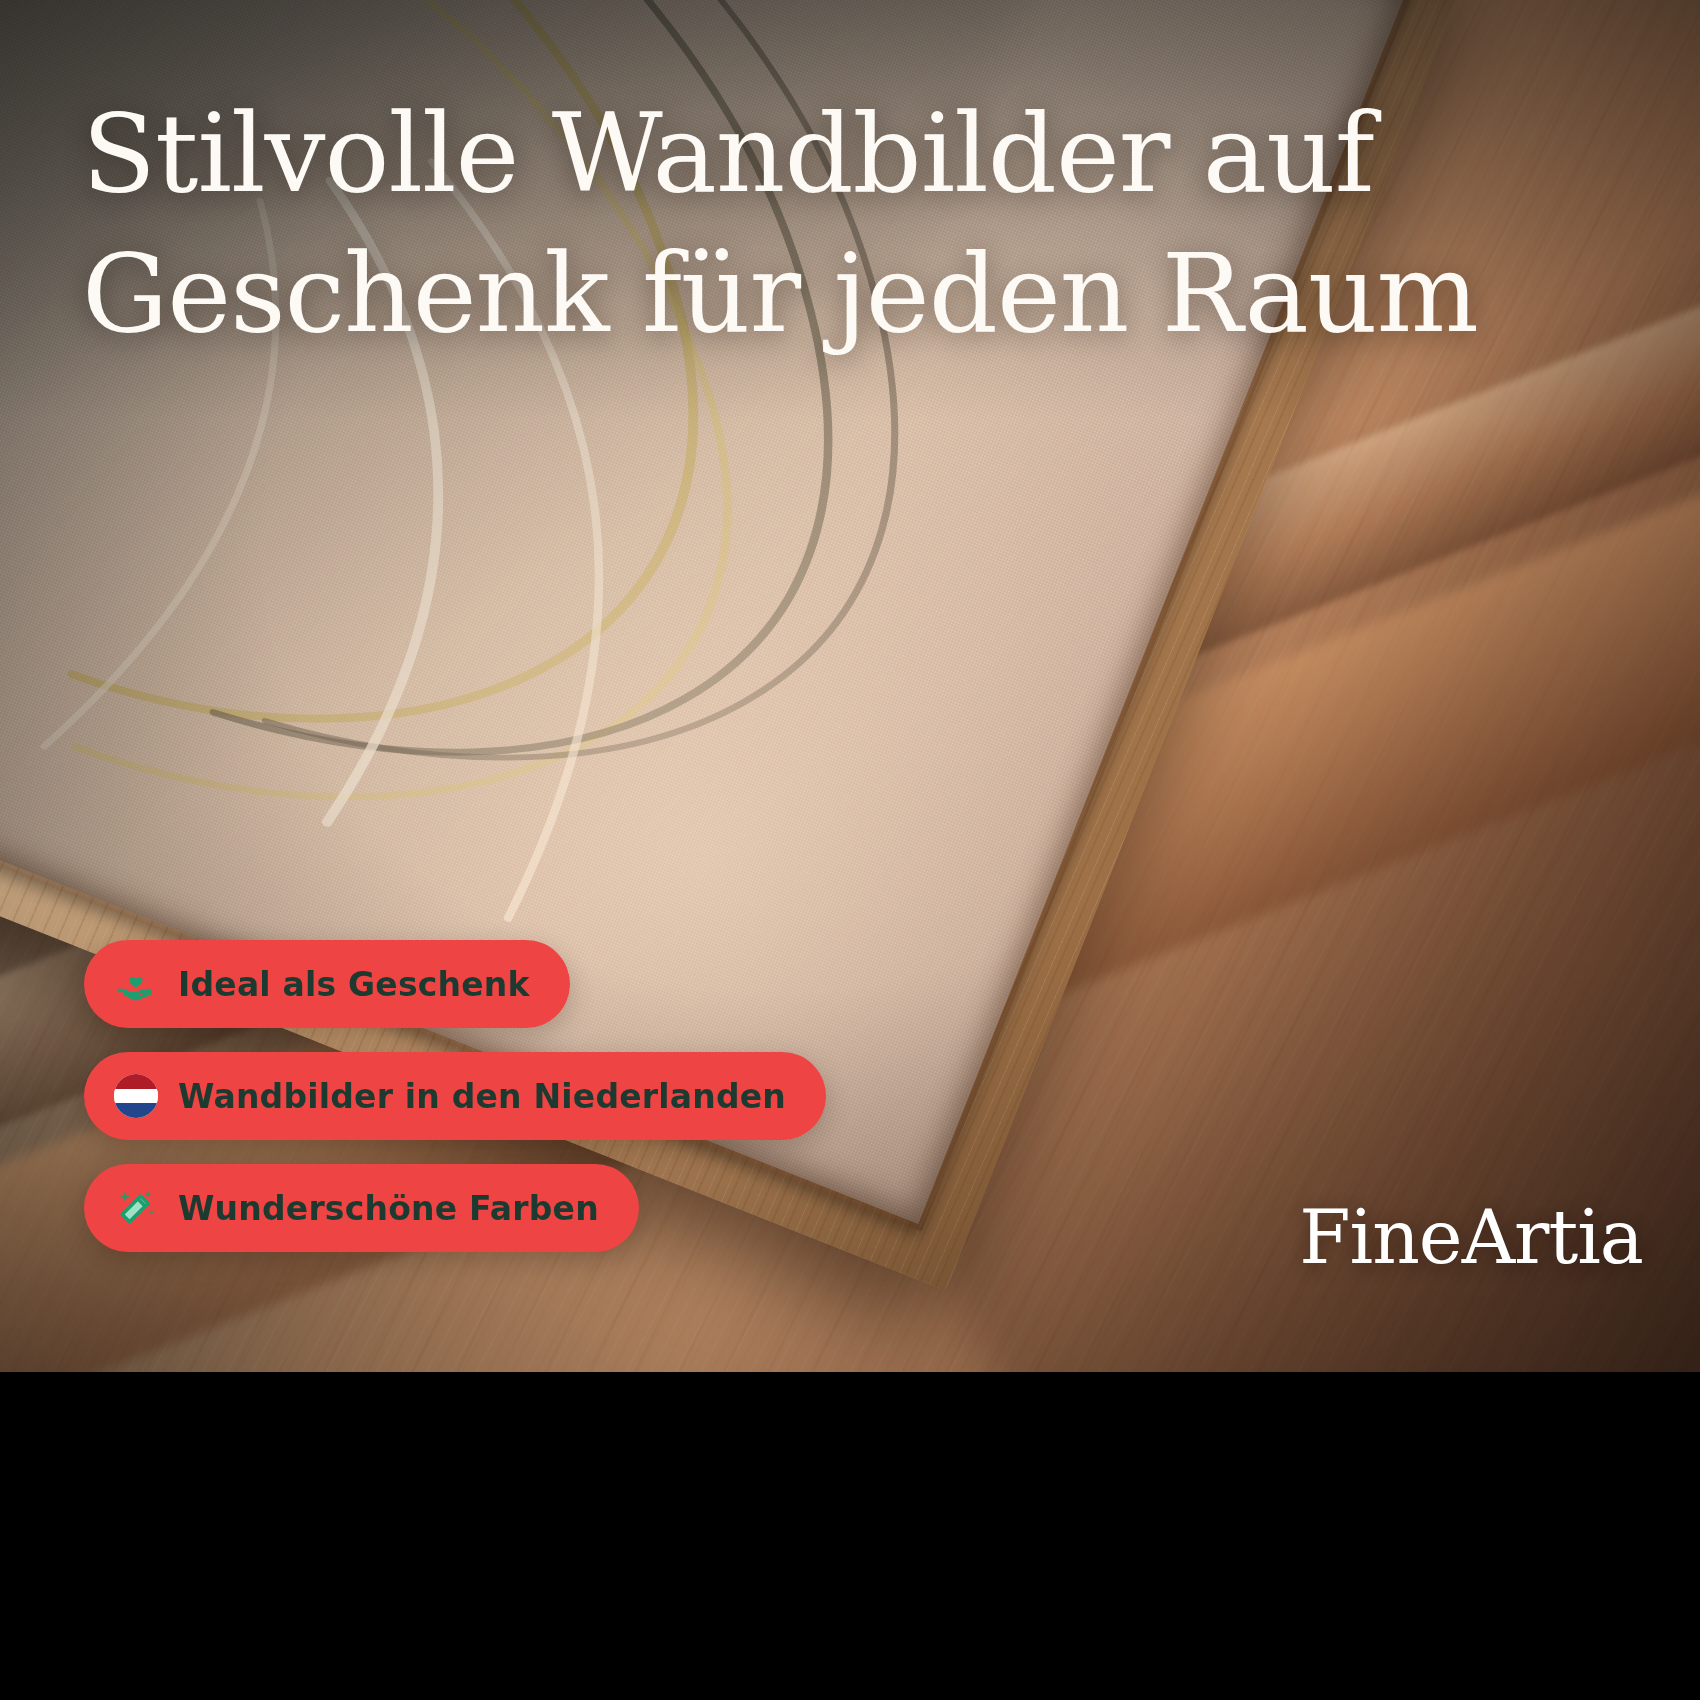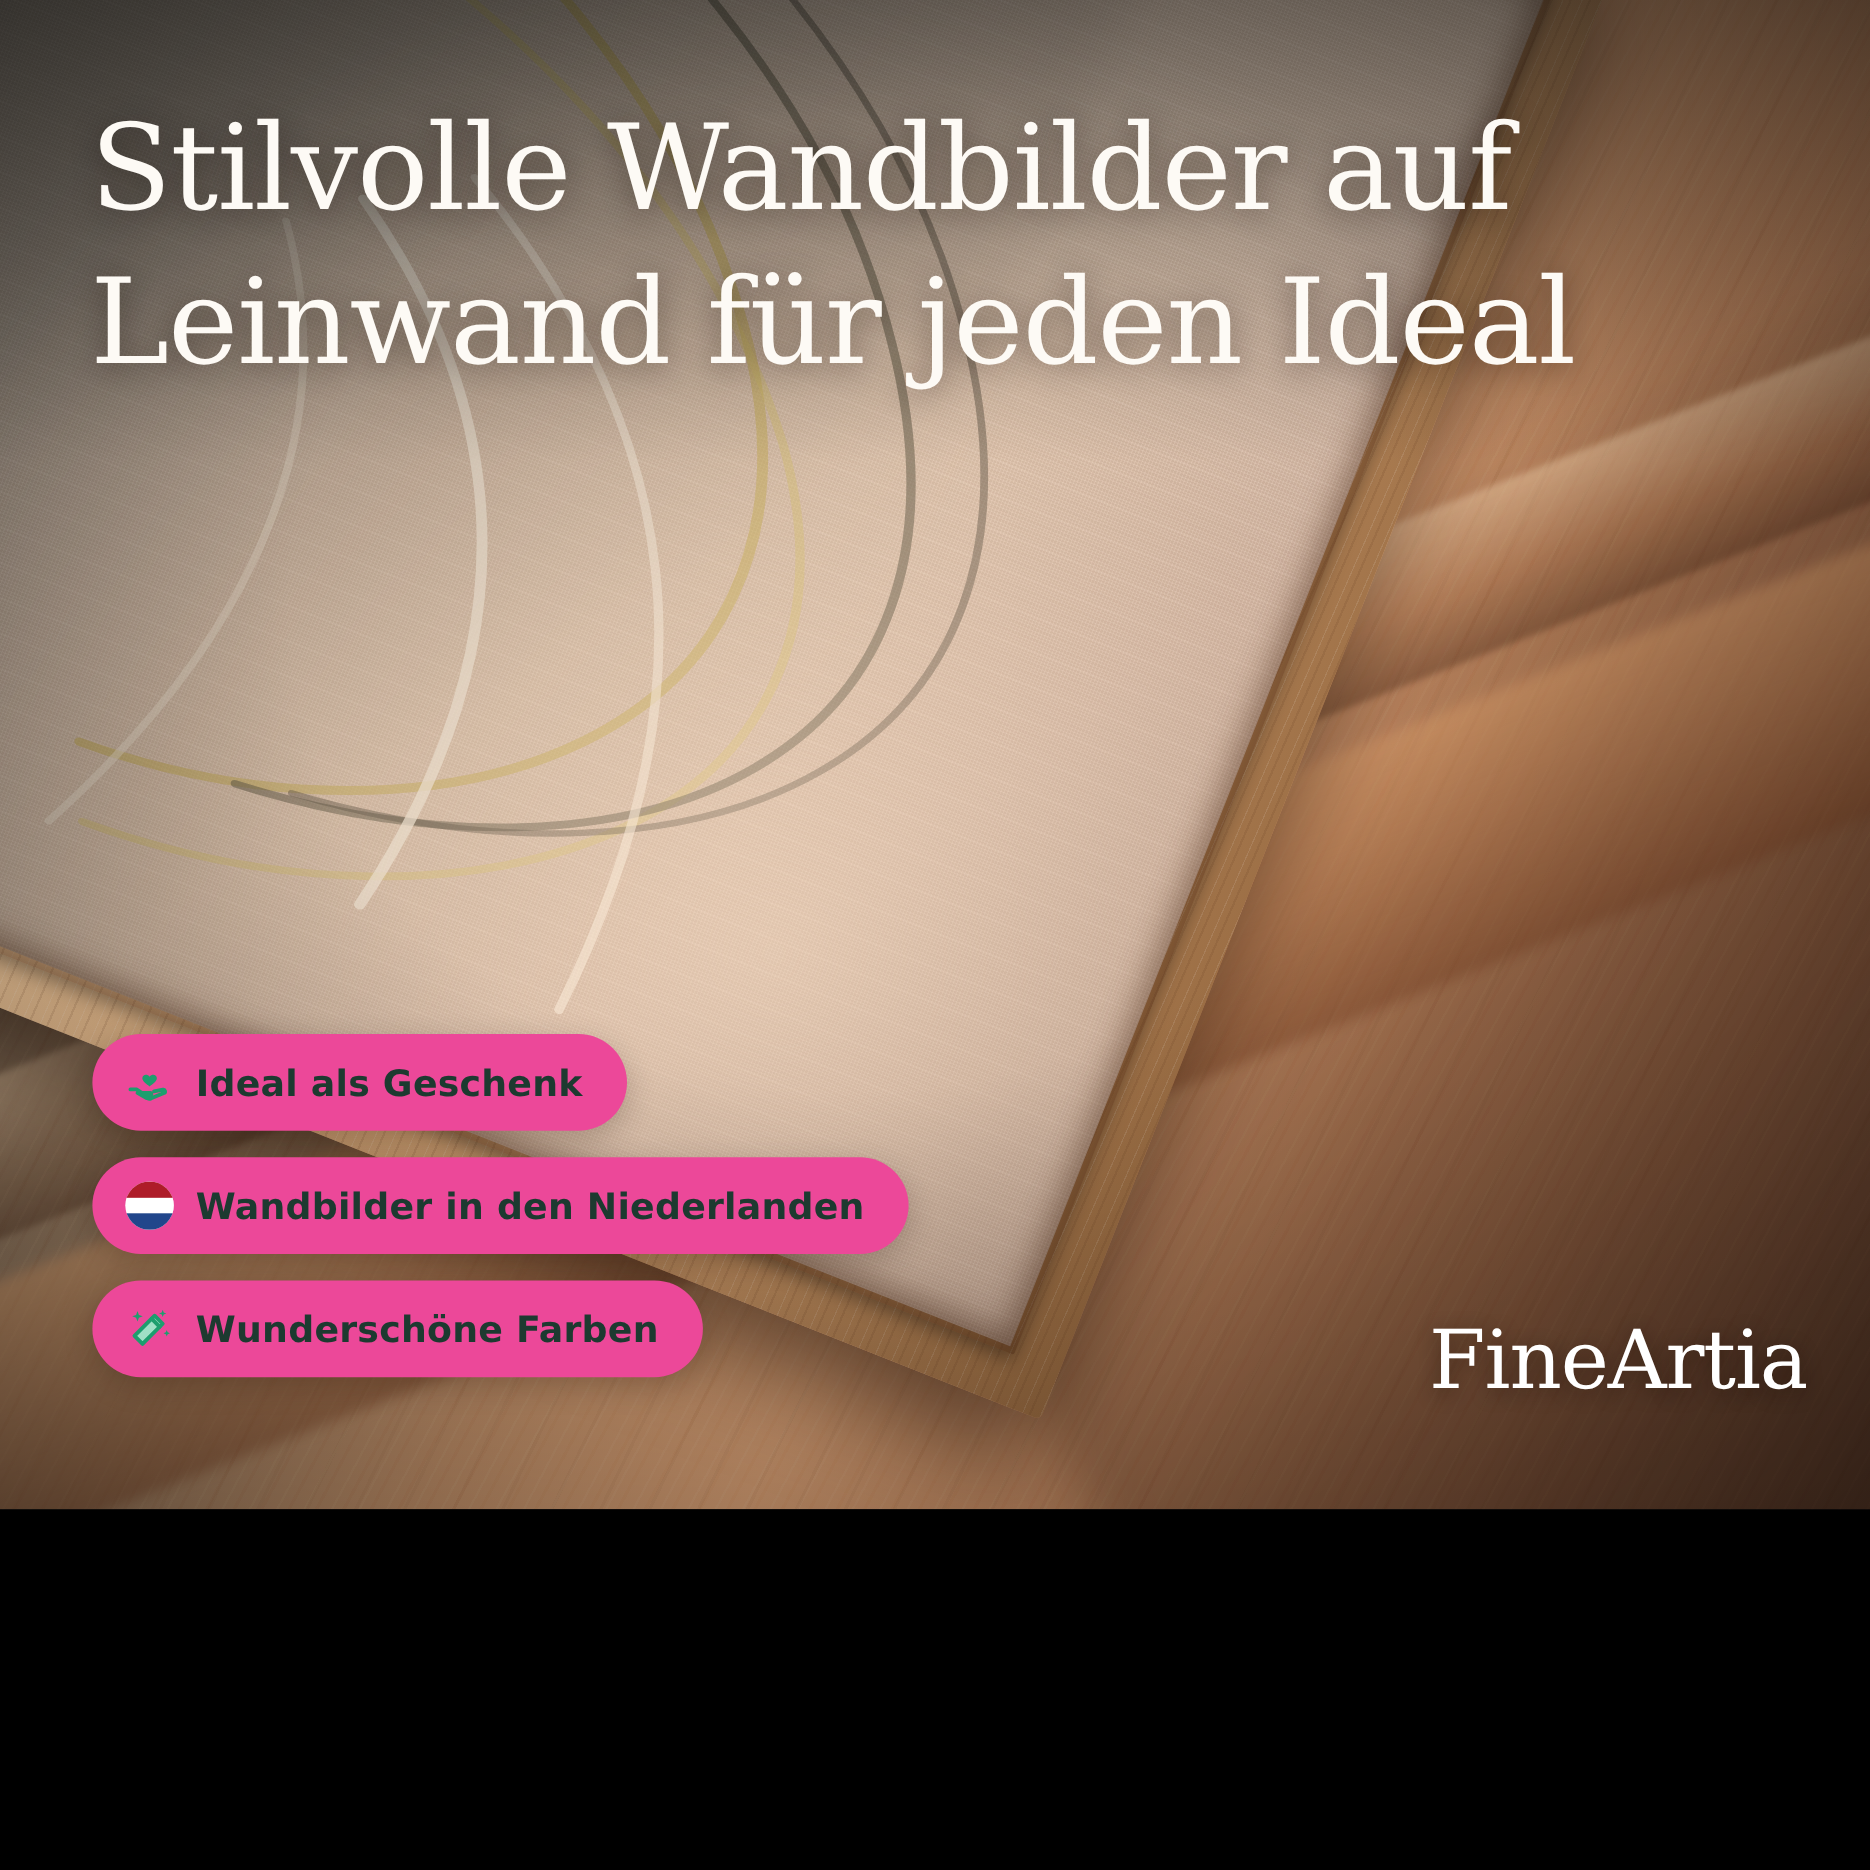--- a/index.html
+++ b/index.html
@@ -213,21 +213,21 @@
     position: absolute;
     left: 84px;
     bottom: 96px;
     width: 1100px;
   }
   .pill-row { display: flex; gap: 22px; margin-bottom: 24px; }
   .pill {
     display: inline-flex;
     align-items: center;
     gap: 20px;
-    background: #ec4899;
+    background: #ef4444;
     border-radius: 999px;
     padding: 22px 40px 22px 30px;
     box-shadow: 0 8px 26px rgba(30,15,5,.22);
   }
   .pill-label {
     font-family: "DejaVu Sans", "Liberation Sans", sans-serif;
     font-weight: bold;
     font-size: 33px;
     color: #1d3a30;
     letter-spacing: .2px;
@@ -303,21 +303,21 @@
       </div>
       <div class="frame-inner-shadow"></div>
     </div>
 
     <div class="top-darken"></div>
     <div class="vignette"></div>
   </div>
 
   <div class="headline">
     <span class="l1">Stilvolle Wandbilder auf</span>
-    <span class="l2">Leinwand für jeden Ideal</span>
+    <span class="l2">Geschenk für jeden Raum</span>
   </div>
 
   <div class="pills">
 
     <div class="pill-row">
       <div class="pill">
         <span class="pill-icon">
           <svg width="44" height="44" viewBox="0 0 24 24" fill="none" stroke="#1d9e6e" stroke-width="1.9" stroke-linecap="round" stroke-linejoin="round">
             <path d="M12 9.2c-1.1-1.6-3.6-1.2-3.6.8 0 1.6 2.3 3.1 3.6 4 1.3-.9 3.6-2.4 3.6-4 0-2-2.5-2.4-3.6-.8z" fill="#1d9e6e" stroke="none"></path>
             <path d="M2.5 15.5h3l2.6 1.7h4.2c.8 0 .8 1.2 0 1.2H9"></path>

